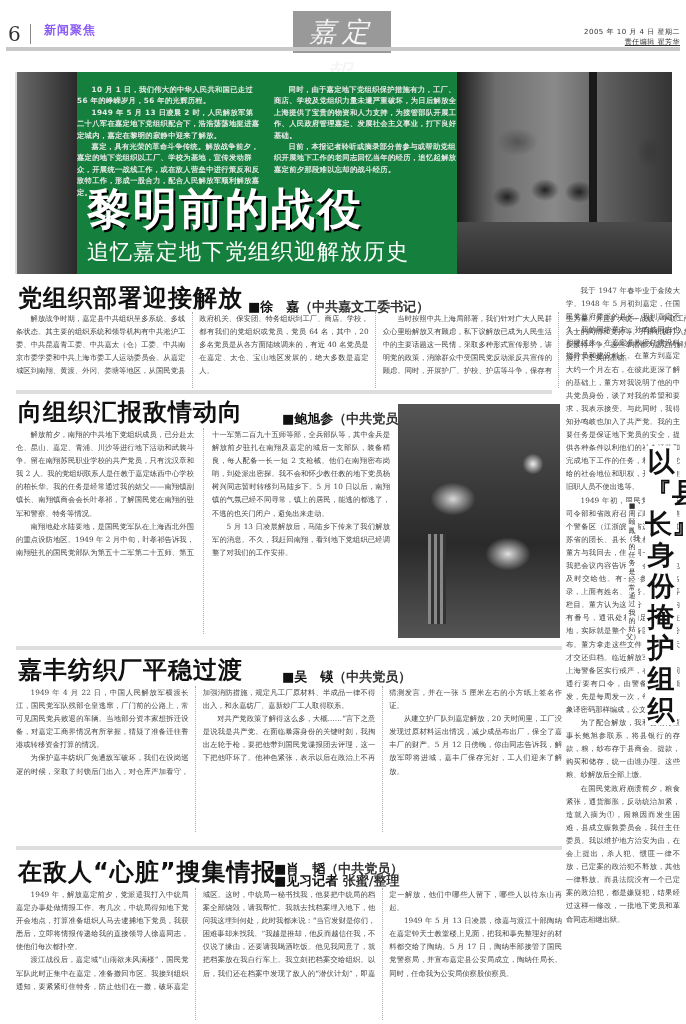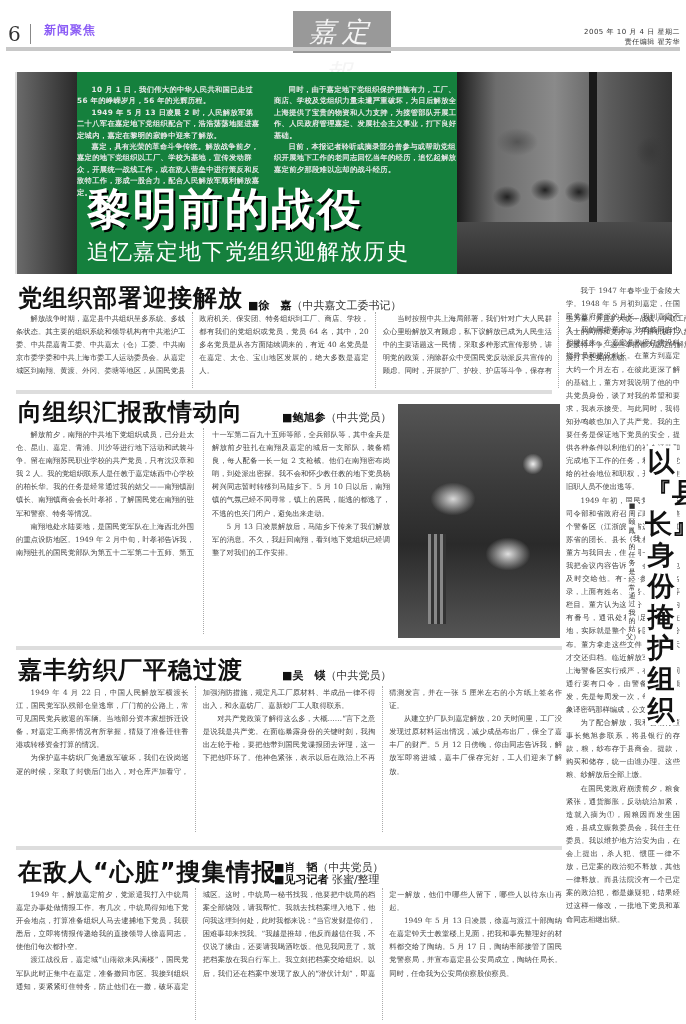--- a/index.html
+++ b/index.html
@@ -6,21 +6,21 @@
   html, body { width: 686px; height: 1024px; background: #fff; overflow: hidden; }
   body { position: relative; font-family: "DejaVu Sans", "Liberation Sans", sans-serif; color: #222; }
 
   
   .hdr { position: absolute; left: 0; top: 0; width: 686px; height: 56px; }
   .hdr .pno { position: absolute; left: 8px; top: 22px; font-family: "DejaVu Serif", serif; font-size: 20px; color: #333; }
   .hdr .vbar { position: absolute; left: 30px; top: 24px; width: 1px; height: 20px; background: #888; }
   .hdr .section { position: absolute; left: 38px; top: 22px; font-size: 12px; font-weight: bold; color: #8b5cf6; letter-spacing: 1px; margin-left: 6px; }
   .hdr .masthead { position: absolute; left: 293px; top: 11px; width: 98px; height: 42px; background: #999; color: #f4f4f4; font-family: "DejaVu Serif", serif; font-size: 27px; font-style: italic; letter-spacing: 6px; text-align: center; line-height: 42px; }
   .hdr .date { position: absolute; right: 6px; top: 27px; font-size: 7px; color: #333; text-align: right; letter-spacing: 0.5px; }
-  .hdr .editor { position: absolute; right: 6px; top: 37px; font-size: 7px; color: #333; text-align: left; letter-spacing: 0.5px; }
+  .hdr .editor { position: absolute; right: 6px; top: 37px; font-size: 7px; color: #333; text-align: left; letter-spacing: 0.5px; text-decoration: underline; }
   .hdr .rule { position: absolute; left: 6px; top: 47px; width: 674px; height: 4px; background: #c8c8c8; }
 
   
   .banner { position: absolute; left: 15px; top: 72px; width: 657px; height: 202px; background: #15803d; overflow: hidden; border-left: 2px solid #ddd; }
   .banner .bg-left { position: absolute; left: 0; top: 0; width: 60px; height: 202px; background: linear-gradient(90deg, #6a6a6a, #2a2a2a); }
   .banner .photo { position: absolute; left: 440px; top: 0; width: 217px; height: 202px;
     background:
       radial-gradient(ellipse 30px 20px at 60px 70px, #555 0%, transparent 70%),
       radial-gradient(ellipse 18px 14px at 50px 125px, #222 0%, transparent 80%),
       radial-gradient(ellipse 18px 14px at 88px 118px, #222 0%, transparent 80%),
@@ -30,21 +30,21 @@
   .banner .photo .post { position: absolute; left: 132px; top: 0; width: 8px; height: 150px; background: #1a1a1a; }
   .banner .photo .ground { position: absolute; left: 0; top: 150px; width: 217px; height: 52px; background: linear-gradient(180deg, #4a4a4a, #2d2d2d); }
   .banner .intro { position: absolute; left: 60px; top: 12px; width: 380px; column-count: 2; column-gap: 14px; font-size: 7.3px; line-height: 11.4px; color: #e8e8e8; font-weight: bold; letter-spacing: 0.3px; }
   .banner .intro p { text-indent: 2em; }
   .banner .title { position: absolute; left: 70px; top: 108px; font-size: 44px; font-weight: 900; color: #fff; letter-spacing: 2px; text-shadow: 2px 2px 0 #000; font-family: "DejaVu Sans", sans-serif; }
   .banner .subtitle { position: absolute; left: 70px; top: 165px; font-size: 22px; color: #fff; letter-spacing: 1px; }
 
   
   .art { position: absolute; }
   .art .headline { position: absolute; font-size: 24px; font-weight: bold; color: #111; letter-spacing: 1px; white-space: nowrap; }
-  .art .byline { position: absolute; font-size: 11px; color: #333; white-space: nowrap; }
+  .art .byline { position: absolute; font-size: 13px; color: #333; white-space: nowrap; font-weight: bold; }
   .art .byline b { color: #111; }
   .art .body { position: absolute; font-family: "DejaVu Serif", serif; font-size: 7.3px; line-height: 13.1px; color: #444; text-align: justify; }
   .art .body p { text-indent: 2em; }
   .col2 { column-count: 2; column-gap: 18px; column-rule: 1px dotted #aaa; }
   .col3 { column-count: 3; column-gap: 14px; column-rule: 1px dotted #aaa; }
   .sep { position: absolute; height: 4px; background: #ddd; }
 
   .photo2 { position: absolute; left: 398px; top: 404px; width: 162px; height: 234px;
     background:
       radial-gradient(ellipse 30px 22px at 55px 95px, #d8d8d8 0%, transparent 75%),

